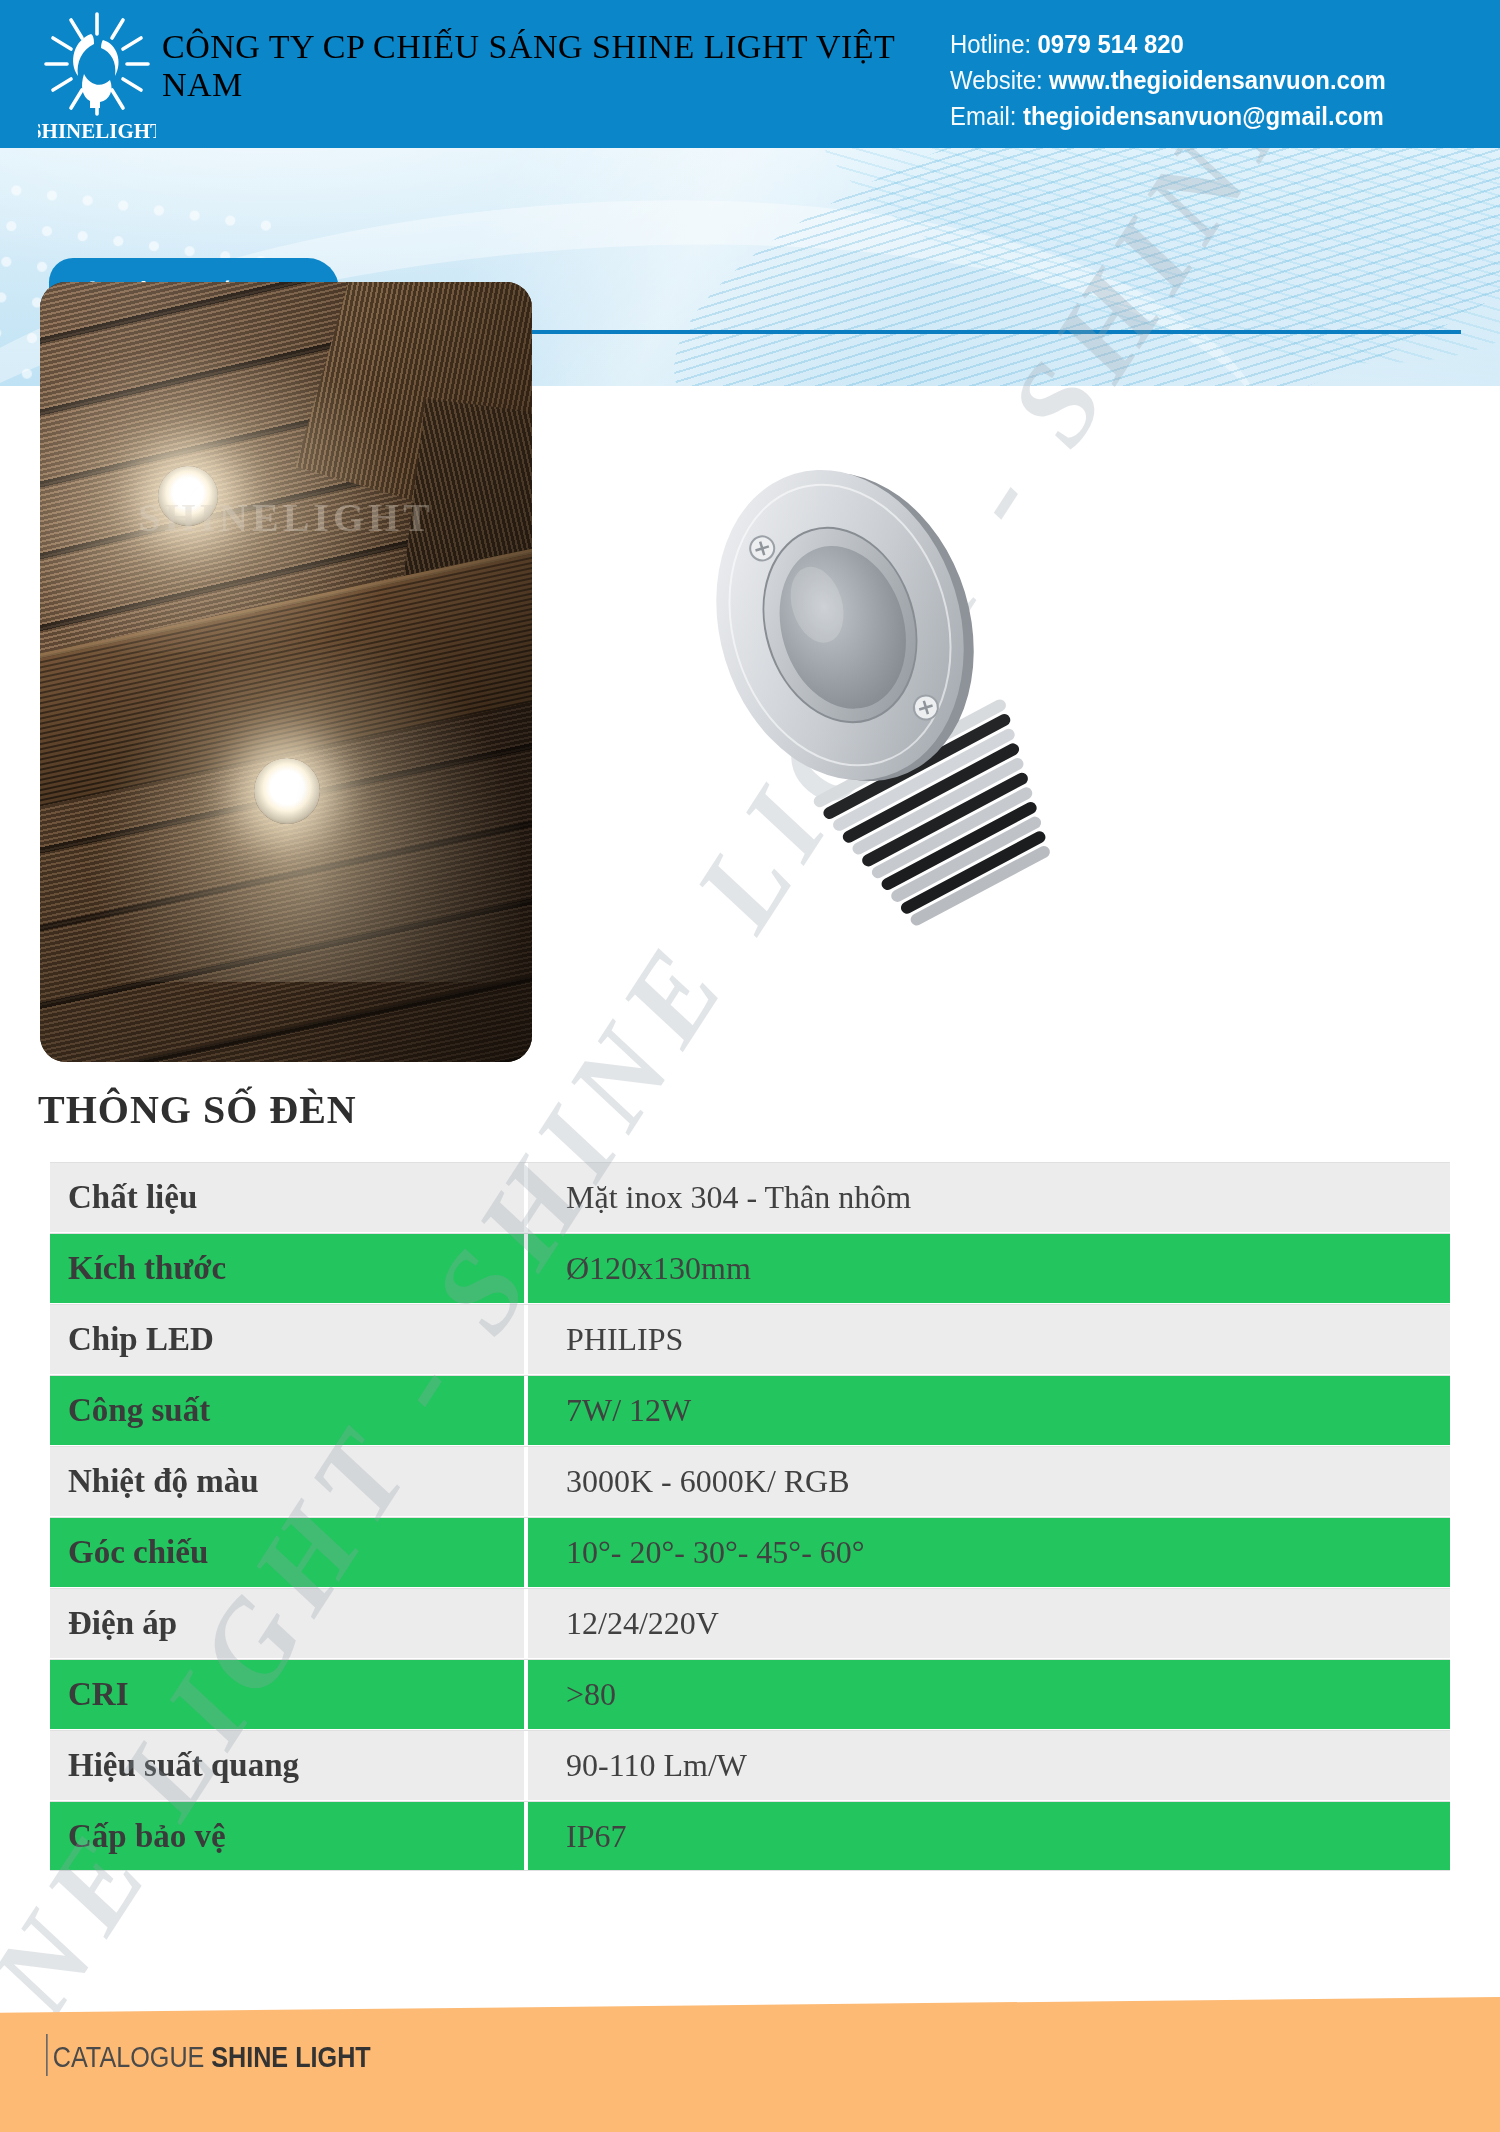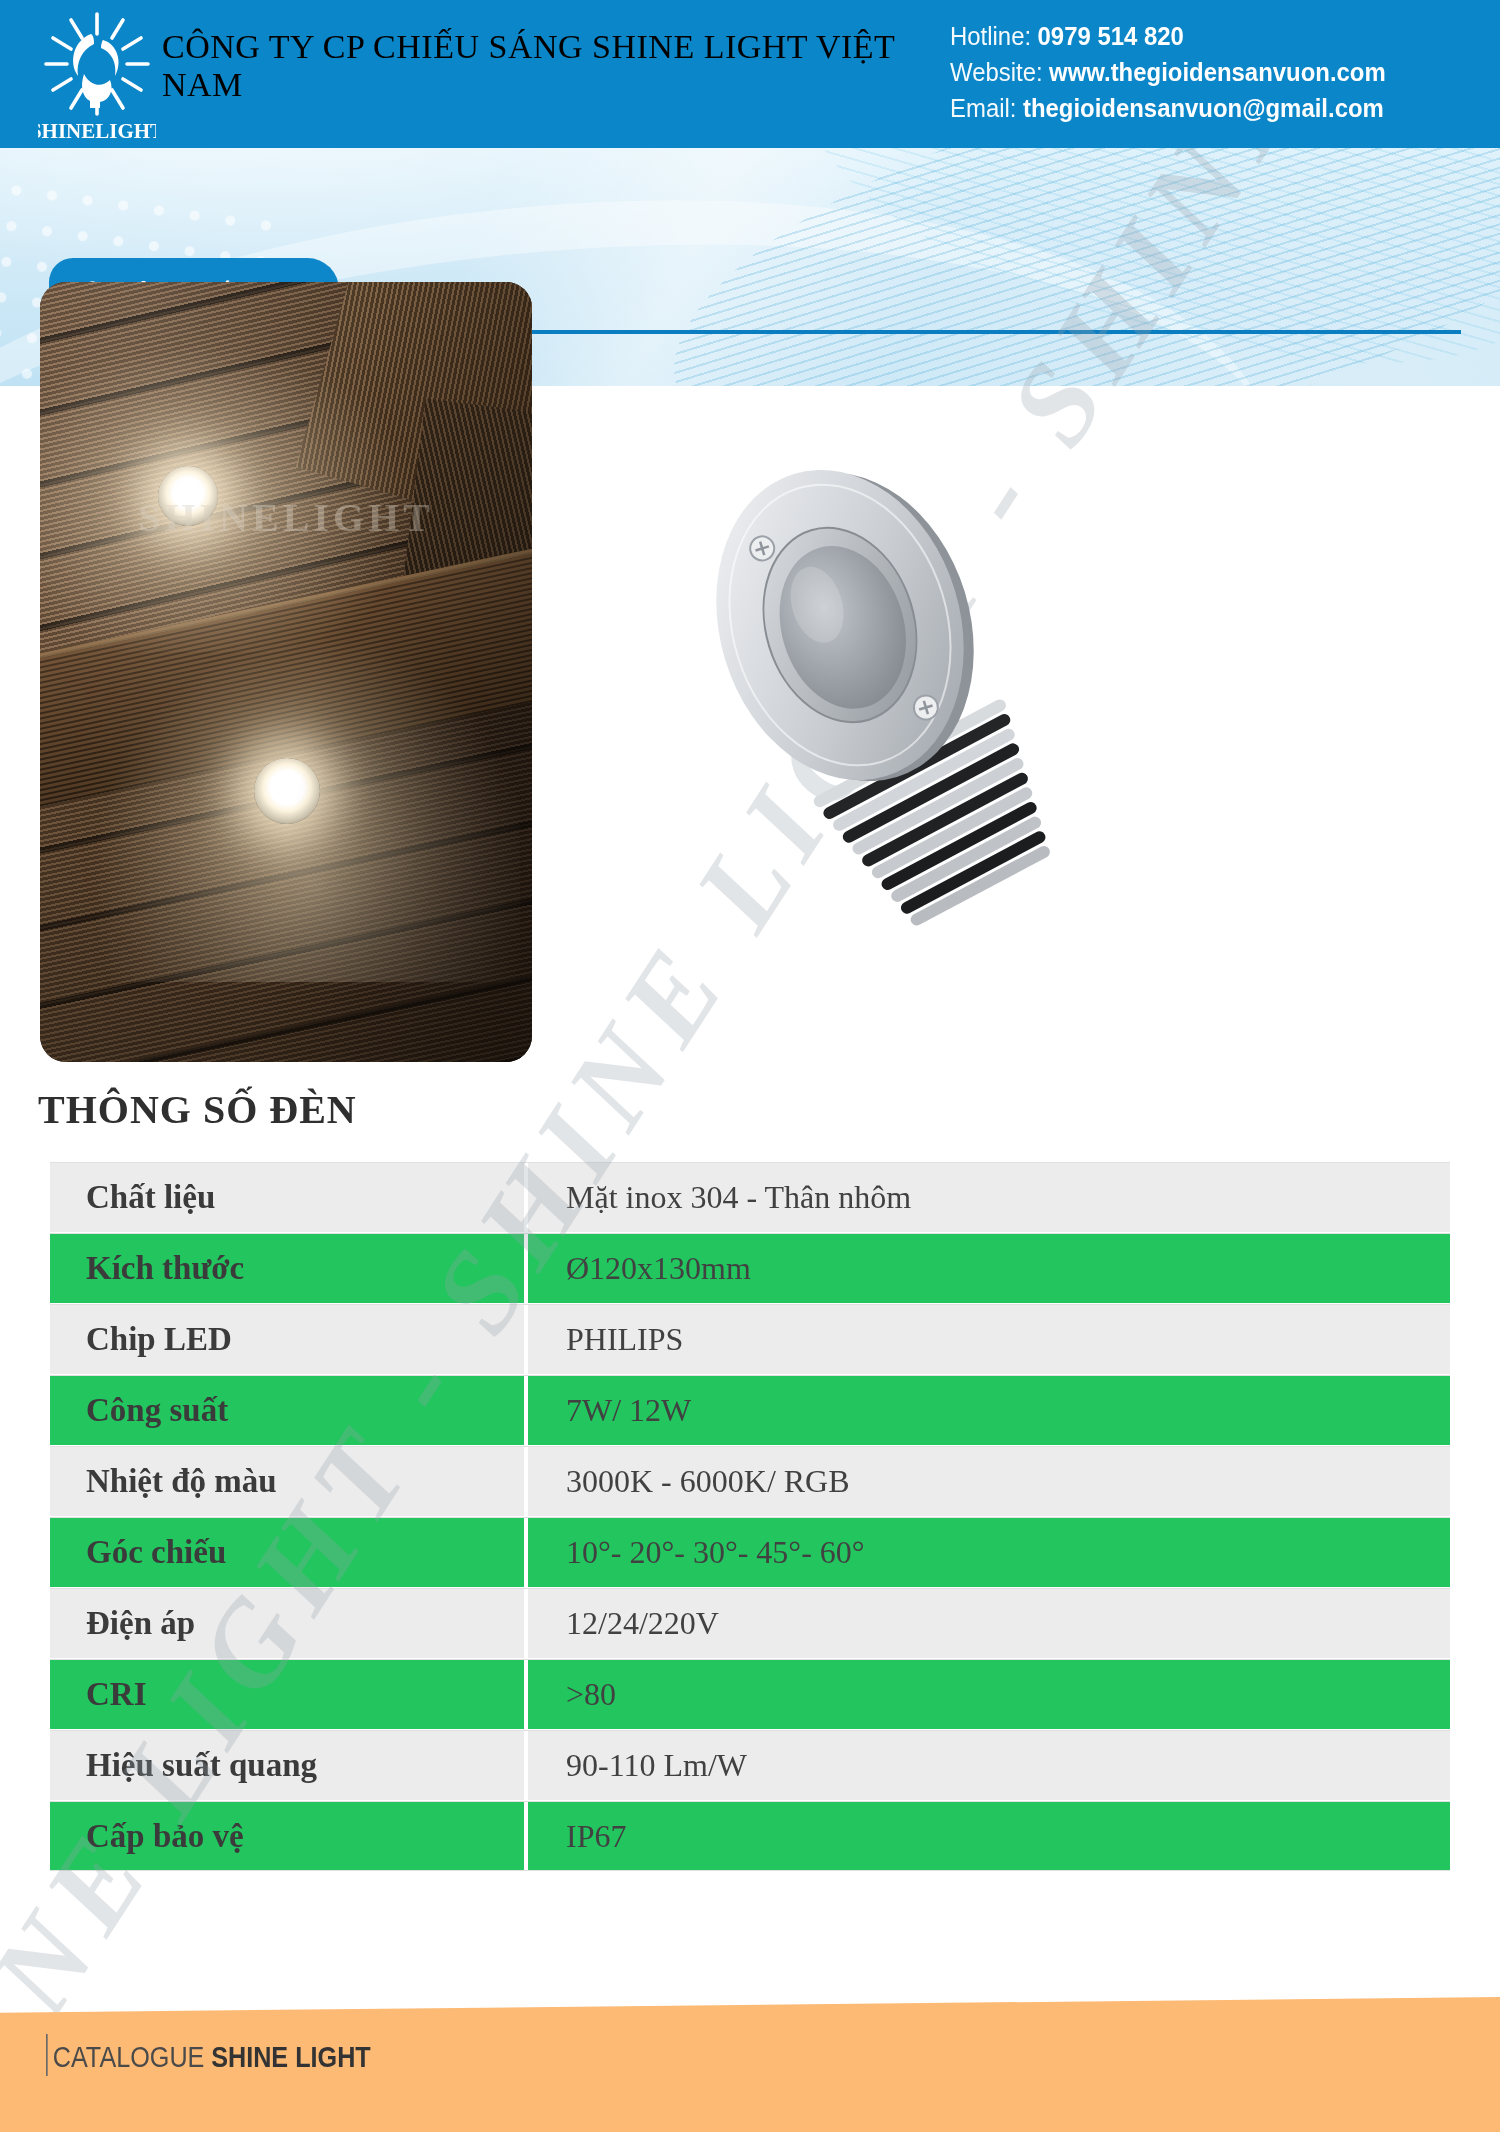--- a/index.html
+++ b/index.html
@@ -5,21 +5,21 @@
   html,body{margin:0;padding:0;background:#fff;}
   .page{position:relative;width:1500px;height:2132px;background:#ffffff;overflow:hidden;
         font-family:"Liberation Serif",serif;}
 
   
   .header{position:absolute;left:0;top:0;width:1500px;height:148px;background:#0b86c8;z-index:6;}
   .logo{position:absolute;left:38px;top:2px;width:118px;height:144px;color:#fff;}
   .logo svg{display:block;}
   .company-name{position:absolute;left:162px;top:28px;width:820px;color:#000000;
         font-weight:normal;font-size:34px;letter-spacing:.5px;}
-  .contacts{position:absolute;left:950px;top:18px;color:#fff;
+  .contacts{position:absolute;left:950px;top:26px;color:#fff;
         font-family:"Liberation Sans",sans-serif;}
   .contact-line{height:36px;line-height:36px;font-size:26px;transform:scaleX(.92);transform-origin:left;white-space:nowrap;}
   .contact-line .lbl{font-weight:400;opacity:.96;}
   .contact-line .val{font-weight:700;margin-left:7px;}
 
   
   .banner{position:absolute;left:0;top:148px;width:1500px;height:238px;overflow:hidden;z-index:1;
     background:
       radial-gradient(ellipse 900px 320px at 18% -25%, rgba(255,255,255,.6), rgba(255,255,255,0) 62%),
       radial-gradient(ellipse 1300px 460px at 88% 135%, rgba(255,255,255,.55), rgba(255,255,255,0) 66%),
@@ -94,21 +94,21 @@
   .fixture{position:absolute;left:620px;top:420px;z-index:5;}
 
   
   .specs-heading{position:absolute;left:38px;top:1086px;font-size:40px;font-weight:bold;color:#2f2f2f;
       letter-spacing:1px;z-index:3;}
   .spec-table{position:absolute;left:50px;top:1162px;width:1400px;z-index:3;}
   .spec-row{display:flex;align-items:stretch;height:70px;box-sizing:border-box;
       border-top:1px solid #e0e0e0;background:#22c55e;margin-bottom:1px;}
   .spec-row:nth-child(odd){background:#ececec;}
   .spec-row:last-child{border-bottom:1px solid #e0e0e0;}
-  .spec-label{width:474px;box-sizing:border-box;padding-left:36px;display:flex;align-items:center;
+  .spec-label{width:474px;box-sizing:border-box;padding-left:18px;display:flex;align-items:center;
       font-weight:bold;font-size:33px;color:#3b3b3b;}
   .spec-divider{width:4px;background:#ffffff;}
   .spec-value{flex:1;display:flex;align-items:center;padding-left:38px;font-size:32px;color:#414141;}
 
   
   .footer{position:absolute;left:0;top:1990px;width:1500px;height:142px;background:#fdba74;z-index:7;
       clip-path:polygon(0 16%, 100% 5%, 100% 100%, 0 100%);text-align:right;}
   .footer-text{position:absolute;left:46px;top:44px;font-family:"Liberation Sans",sans-serif;
       font-size:30px;color:#4a4a4a;transform:scaleX(.84);transform-origin:left;white-space:nowrap;}
   .footer-bar{display:inline-block;width:2px;height:42px;background:#6a6a6a;vertical-align:-9px;margin-right:6px;}

